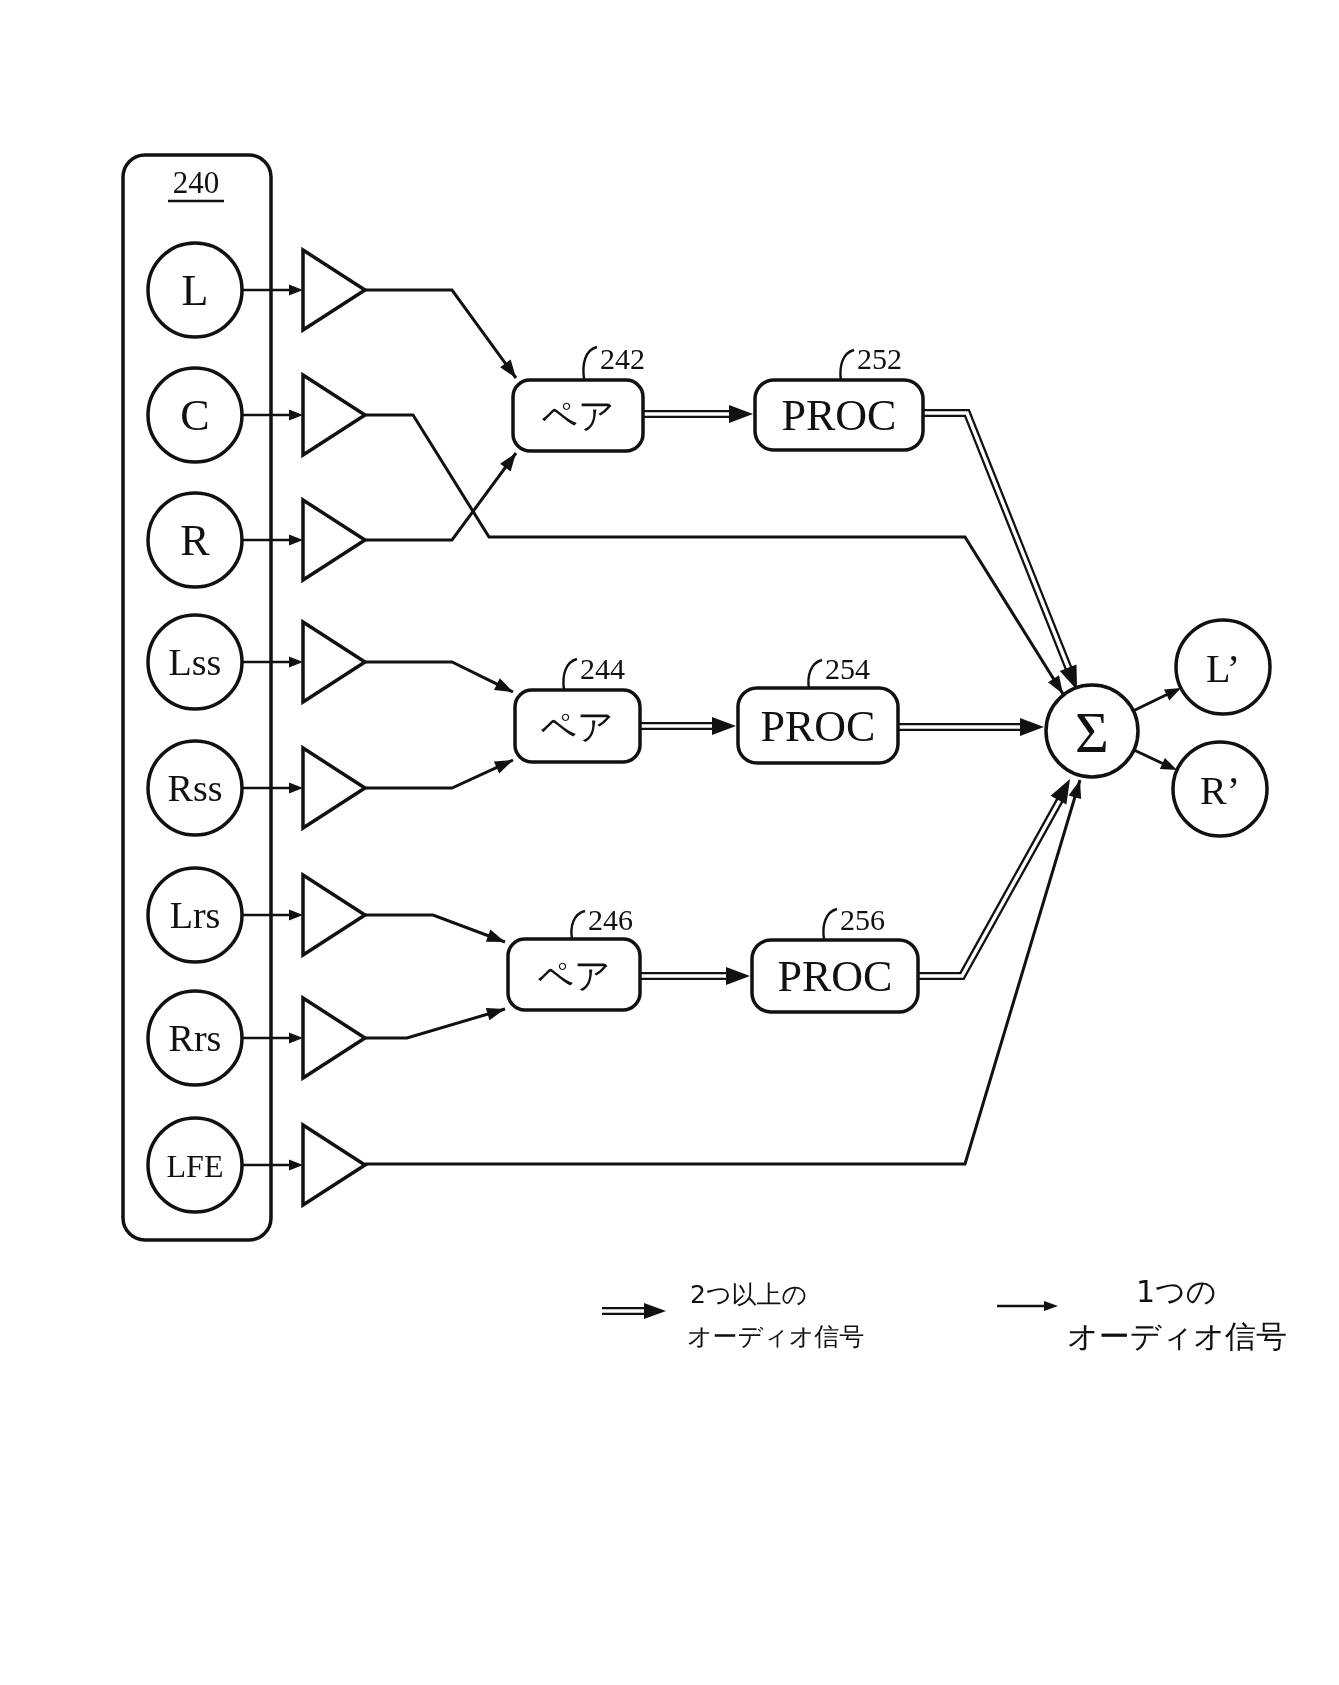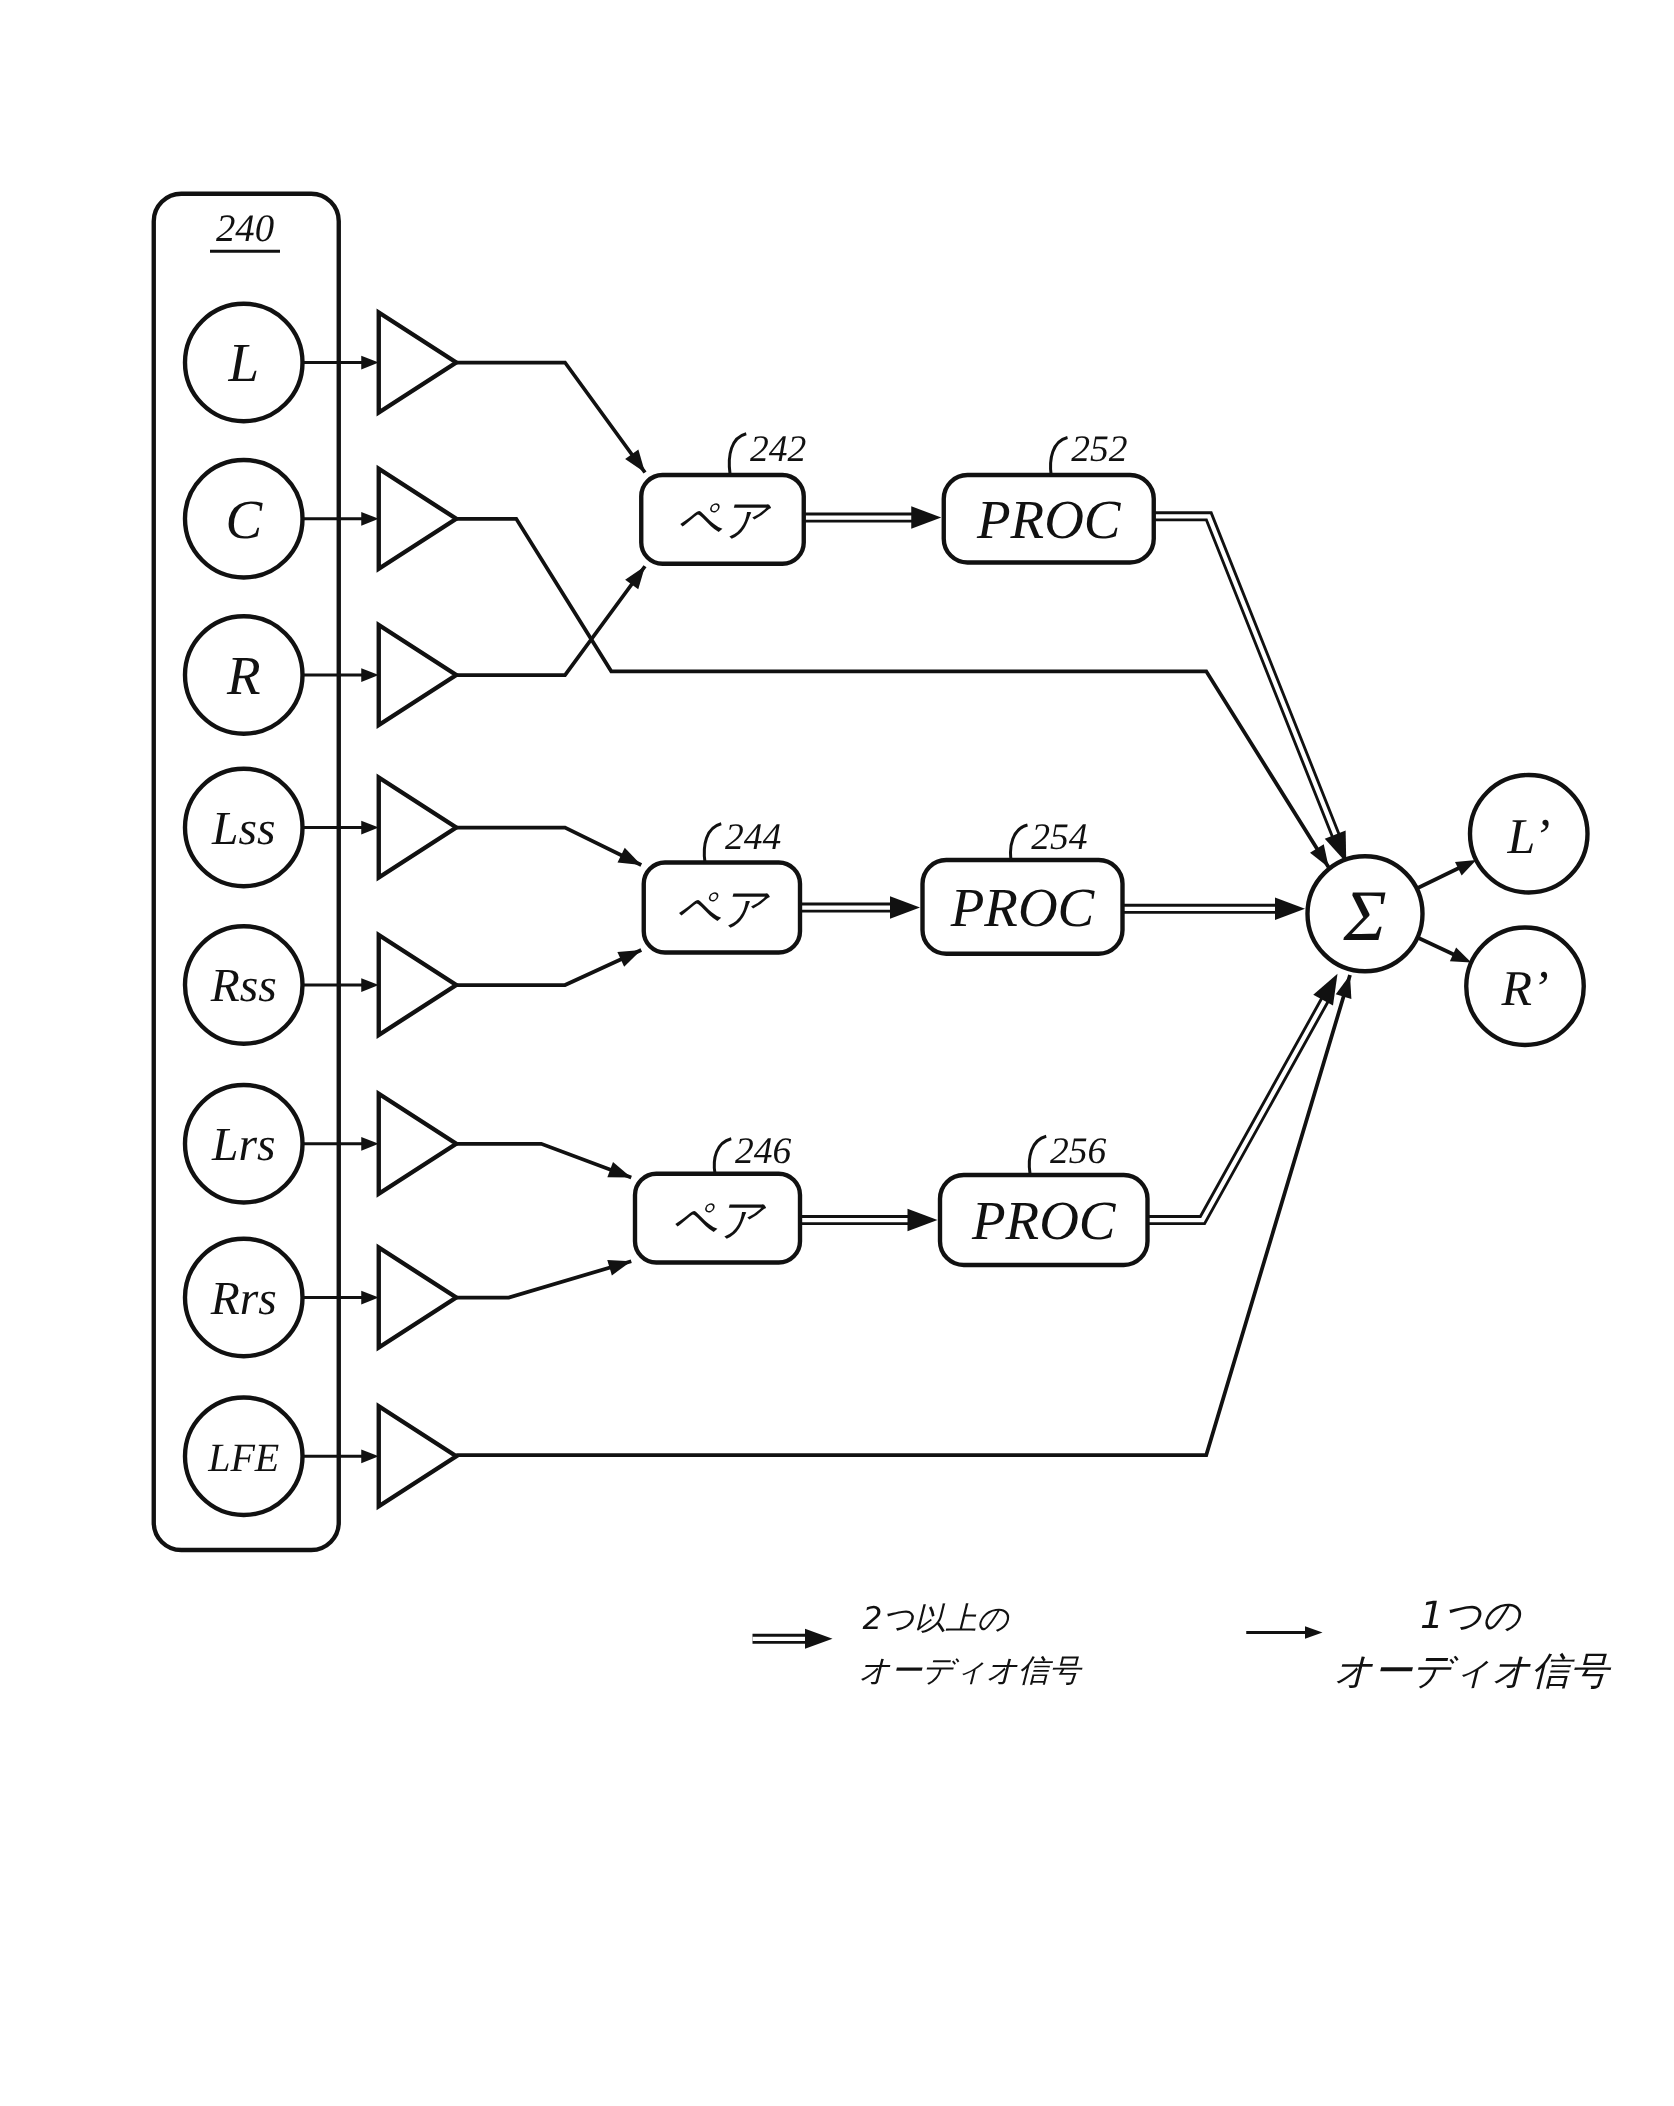--- a/index.html
+++ b/index.html
@@ -1,16 +1,16 @@
 <!DOCTYPE html>
 <html><head>
 <meta charset="utf-8">
 <style>
   html,body{margin:0;padding:0;background:#ffffff;}
-  .stage{position:relative;width:1339px;height:1685px;background:#fff;font-style:italic;}
+  .stage{position:relative;width:1339px;height:1685px;background:#fff;}
   svg{display:block;}
   .box{fill:#ffffff;stroke:#111111;stroke-width:3.5;}
   .node{fill:#ffffff;stroke:#111111;stroke-width:3.5;}
   .amp{fill:#ffffff;stroke:#111111;stroke-width:3.5;stroke-linejoin:miter;}
   .ln{fill:none;stroke:#111111;stroke-width:3;}
   .ln-thin{fill:none;stroke:#111111;stroke-width:2.3;}
   .dbl-b{fill:none;stroke:#111111;stroke-width:8;}
   .dbl-w{fill:none;stroke:#ffffff;stroke-width:3.4;}
   .ah{fill:#111111;stroke:none;}
   .leader{fill:none;stroke:#111111;stroke-width:2.4;}

